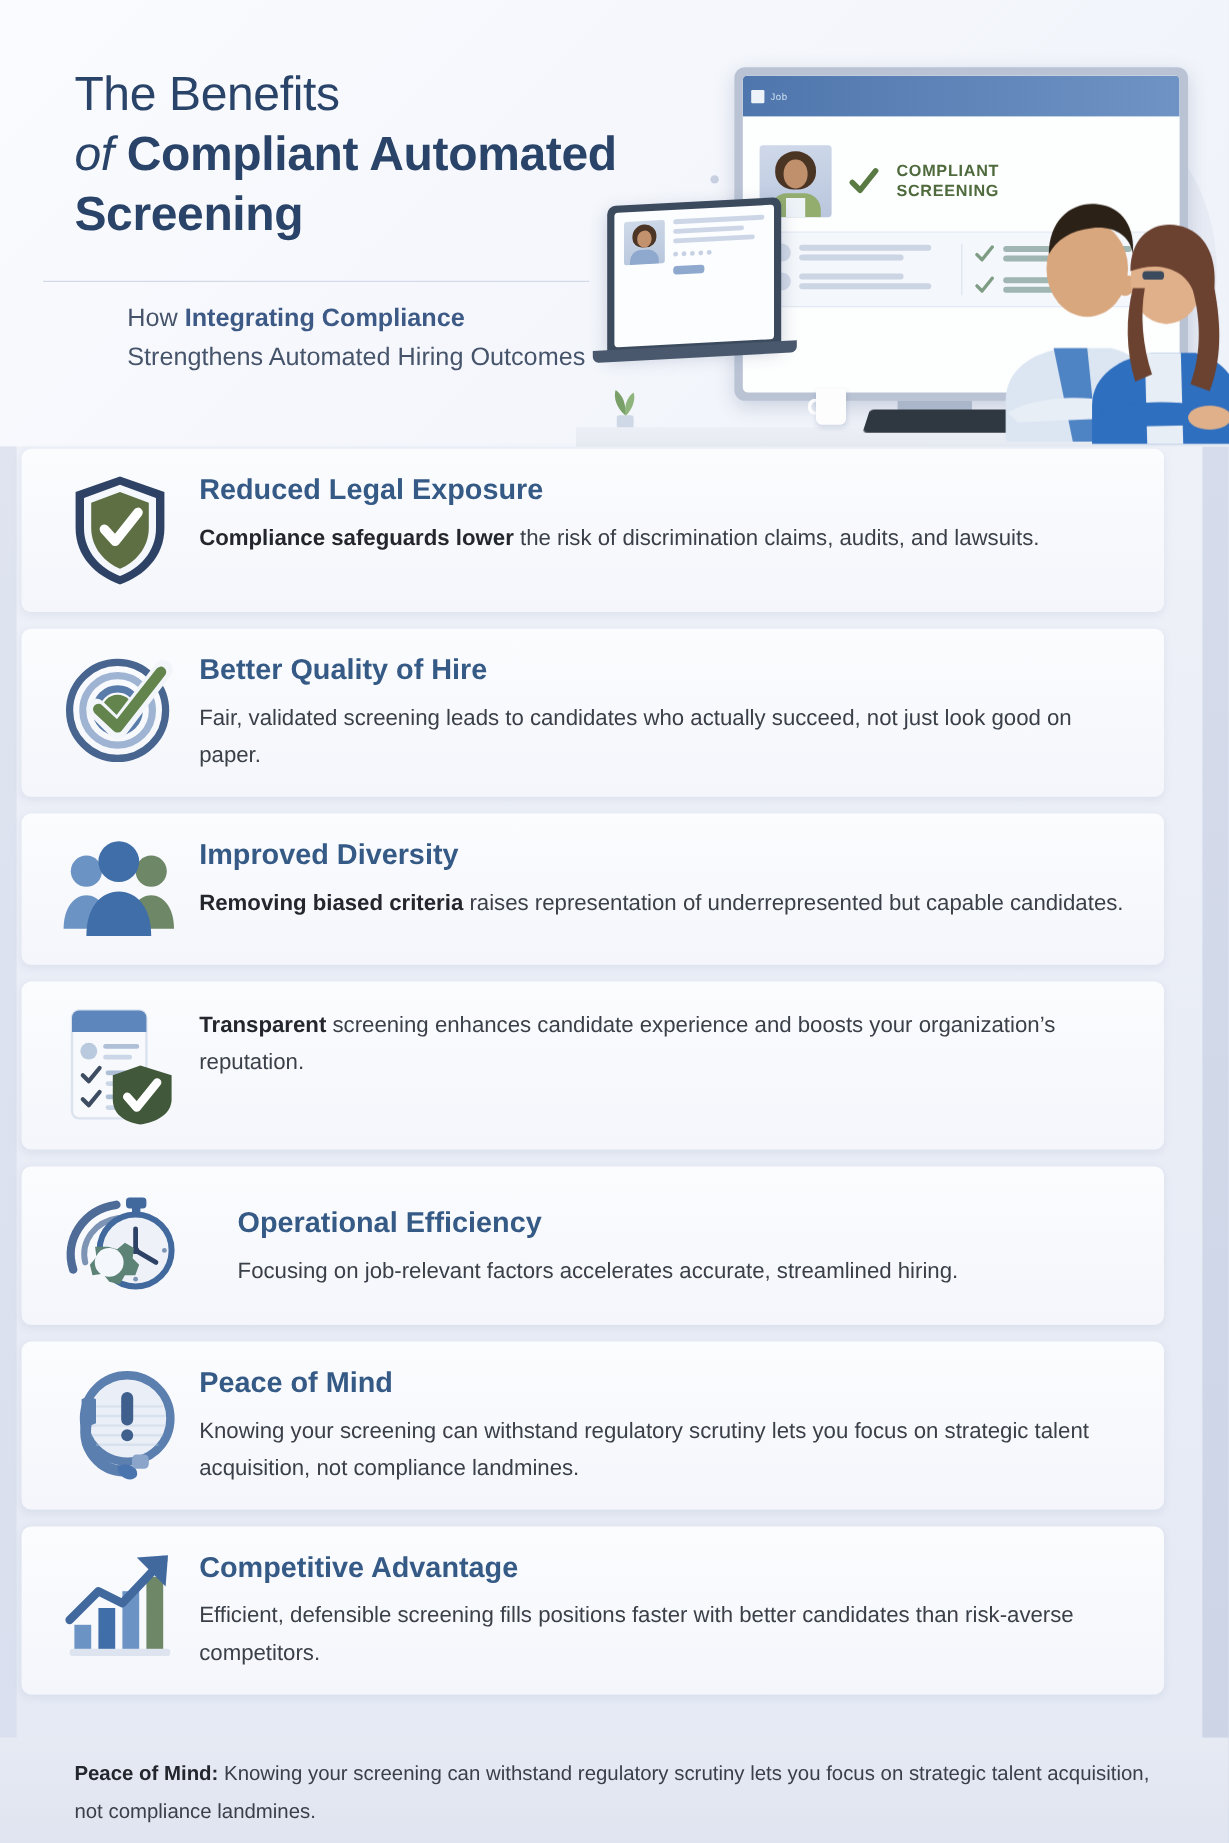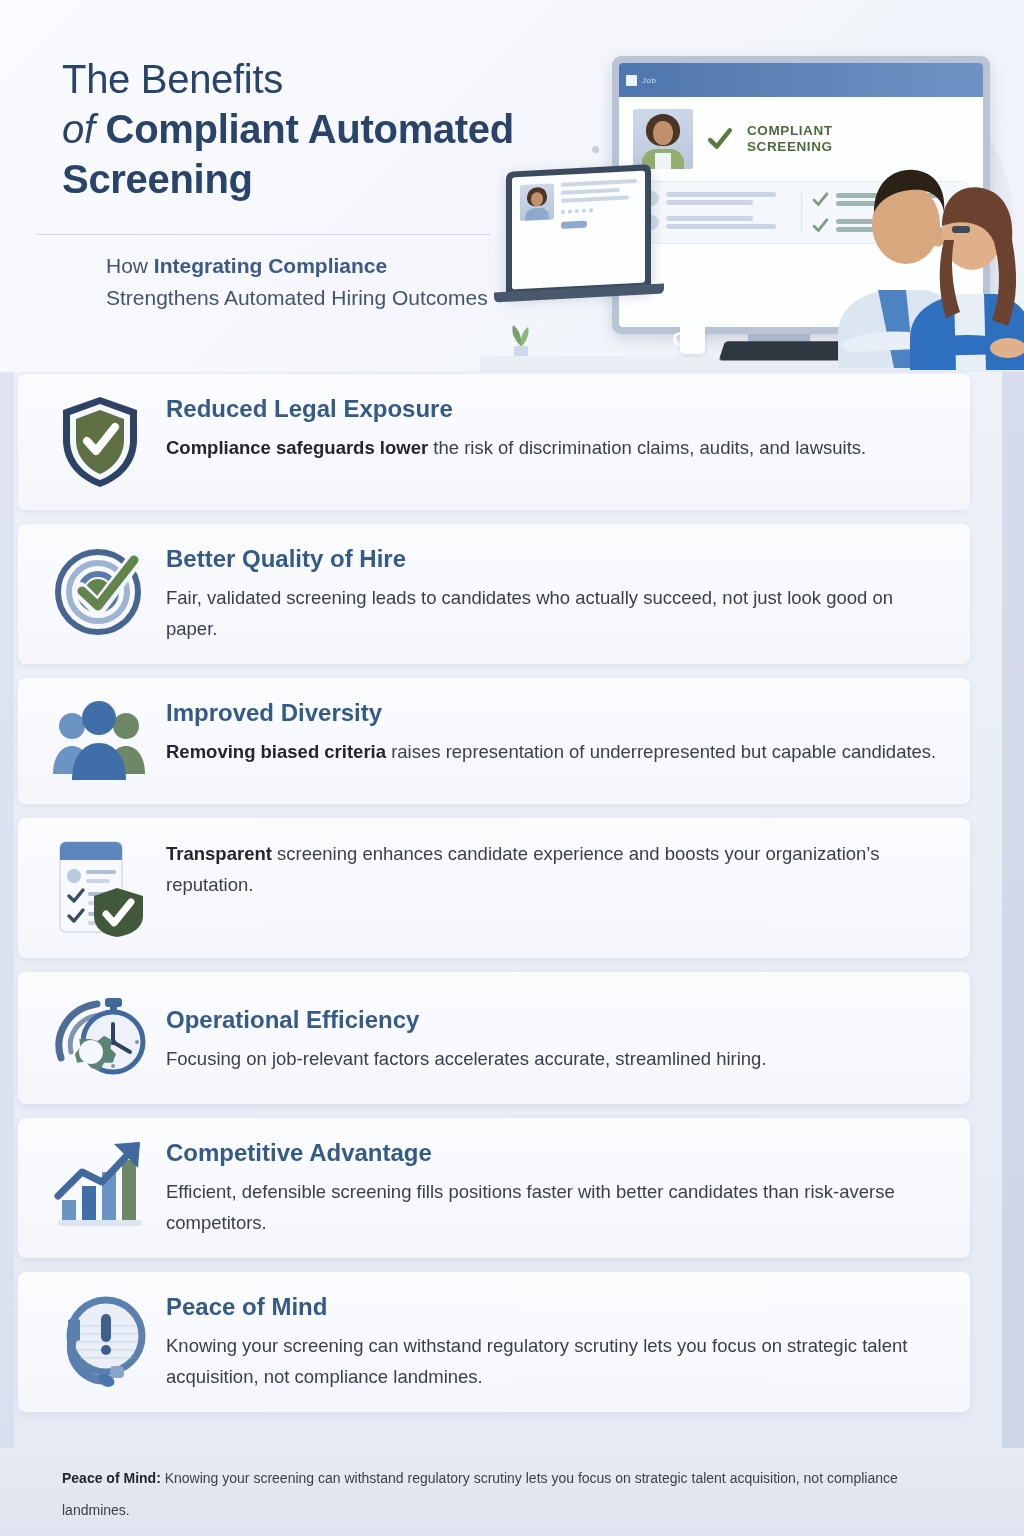--- a/index.html
+++ b/index.html
@@ -122,21 +122,21 @@
   }
   .mon-bar {
     height: 34px;
     background: linear-gradient(90deg,#4f76ad,#6f93c4);
     display: flex; align-items: center; gap: 5px;
     padding: 0 7px;
   }
   .mon-bar-sq { width: 11px; height: 11px; background: #eef3fa; border-radius: 1px; }
   .mon-bar-txt { font-size: 8px; color: #cfe0f3; letter-spacing: .5px; }
 
-  .mon-body { padding: 12px 14px; }
+  .mon-body { padding: 12px 14px; margin-top: 12px; }
   .mon-row1 { display: flex; align-items: center; gap: 14px; }
   .cand-photo {
     width: 60px; height: 60px;
     border-radius: 3px;
     background: linear-gradient(170deg,#cfd9ea 0%,#b9c6dd 100%);
     position: relative; overflow: hidden;
     flex: none;
   }
   .cp-hair {
     position: absolute; left: 13px; top: 5px;
@@ -303,33 +303,33 @@
     line-height: 30px;
     margin-bottom: 8px;
   }
   .card-desc {
     font-size: 18.5px;
     line-height: 31px;
     color: #3a3f48;
   }
   .card-desc b { font-weight: 700; color: #23262c; }
 
-  .card.compact { padding-top: 22px; padding-bottom: 22px; align-items: center; }
+  .card.compact { padding-top: 22px; padding-bottom: 22px; align-items: center; gap: 32px; }
   .card.compact .card-icon { padding-top: 0; }
 
   
   .footer {
     position: absolute;
     left: 0; top: 1448px;
     width: 1024px; height: 88px;
     background: linear-gradient(180deg,#e6eaf3 0%, #dfe4f0 100%);
     padding: 14px 62px 0 62px;
   }
   .footer-text {
-    font-size: 14px;
+    font-size: 17px;
     line-height: 32px;
     color: #3a3f48;
   }
   .footer-text b { font-weight: 700; color: #23262c; }
 </style>
 </head>
 <body>
 
 <div class="page">
 
@@ -579,38 +579,20 @@
         </svg>
       </div>
       <div class="card-text">
         <div class="card-title">Operational Efficiency</div>
         <div class="card-desc"><b></b><span>Focusing on job-relevant factors accelerates accurate, streamlined hiring.</span></div>
       </div>
     </div>
 
     <div class="card">
       <div class="card-icon">
-        <svg width="96" height="92" viewBox="0 0 96 92">
-          <rect x="6" y="82" width="84" height="6" rx="3" fill="#dde4ef"></rect>
-          <rect x="10" y="62" width="14" height="20" fill="#6b93c4"></rect>
-          <rect x="30" y="48" width="14" height="34" fill="#3f6ea8"></rect>
-          <rect x="50" y="34" width="14" height="48" fill="#6b93c4"></rect>
-          <rect x="70" y="22" width="14" height="60" fill="#6e8767"></rect>
-          <path d="M6 58 L30 34 L50 44 L84 8" stroke="#41699e" stroke-width="7" fill="none" stroke-linecap="round" stroke-linejoin="round"></path>
-          <path d="M62 6 L88 4 L86 30 Z" fill="#41699e"></path>
-        </svg>
-      </div>
-      <div class="card-text">
-        <div class="card-title">Competitive Advantage</div>
-        <div class="card-desc"><b></b><span>Efficient, defensible screening fills positions faster with better candidates than risk-averse competitors.</span></div>
-      </div>
-    </div>
-
-    <div class="card">
-      <div class="card-icon">
         <svg width="92" height="96" viewBox="0 0 92 96">
           <circle cx="52" cy="44" r="36" fill="#eaeff7" stroke="#5b7faf" stroke-width="7"></circle>
           <g opacity=".35" stroke="#b9c9de" stroke-width="2">
             <line x1="22" y1="34" x2="82" y2="34"></line>
             <line x1="20" y1="42" x2="84" y2="42"></line>
             <line x1="20" y1="50" x2="84" y2="50"></line>
             <line x1="22" y1="58" x2="82" y2="58"></line>
             <line x1="26" y1="66" x2="78" y2="66"></line>
           </g>
           <rect x="47" y="22" width="10" height="28" rx="5" fill="#3f5f8c"></rect>
@@ -620,19 +602,37 @@
           <path d="M44 84 C52 80 62 84 60 92 C56 98 44 94 44 84 Z" fill="#4a74ad"></path>
           <rect x="56" y="74" width="14" height="12" rx="4" fill="#8aa5c9"></rect>
         </svg>
       </div>
       <div class="card-text">
         <div class="card-title">Peace of Mind</div>
         <div class="card-desc"><b></b><span>Knowing your screening can withstand regulatory scrutiny lets you focus on strategic talent acquisition, not compliance landmines.</span></div>
       </div>
     </div>
 
+    <div class="card">
+      <div class="card-icon">
+        <svg width="96" height="92" viewBox="0 0 96 92">
+          <rect x="6" y="82" width="84" height="6" rx="3" fill="#dde4ef"></rect>
+          <rect x="10" y="62" width="14" height="20" fill="#6b93c4"></rect>
+          <rect x="30" y="48" width="14" height="34" fill="#3f6ea8"></rect>
+          <rect x="50" y="34" width="14" height="48" fill="#6b93c4"></rect>
+          <rect x="70" y="22" width="14" height="60" fill="#6e8767"></rect>
+          <path d="M6 58 L30 34 L50 44 L84 8" stroke="#41699e" stroke-width="7" fill="none" stroke-linecap="round" stroke-linejoin="round"></path>
+          <path d="M62 6 L88 4 L86 30 Z" fill="#41699e"></path>
+        </svg>
+      </div>
+      <div class="card-text">
+        <div class="card-title">Competitive Advantage</div>
+        <div class="card-desc"><b></b><span>Efficient, defensible screening fills positions faster with better candidates than risk-averse competitors.</span></div>
+      </div>
+    </div>
+
   </div>
 
   <div class="footer">
     <div class="footer-text"><b>Peace of Mind:</b><span> Knowing your screening can withstand regulatory scrutiny lets you focus on strategic talent acquisition, not compliance landmines.</span></div>
   </div>
 
 </div>
 
 </body></html>

